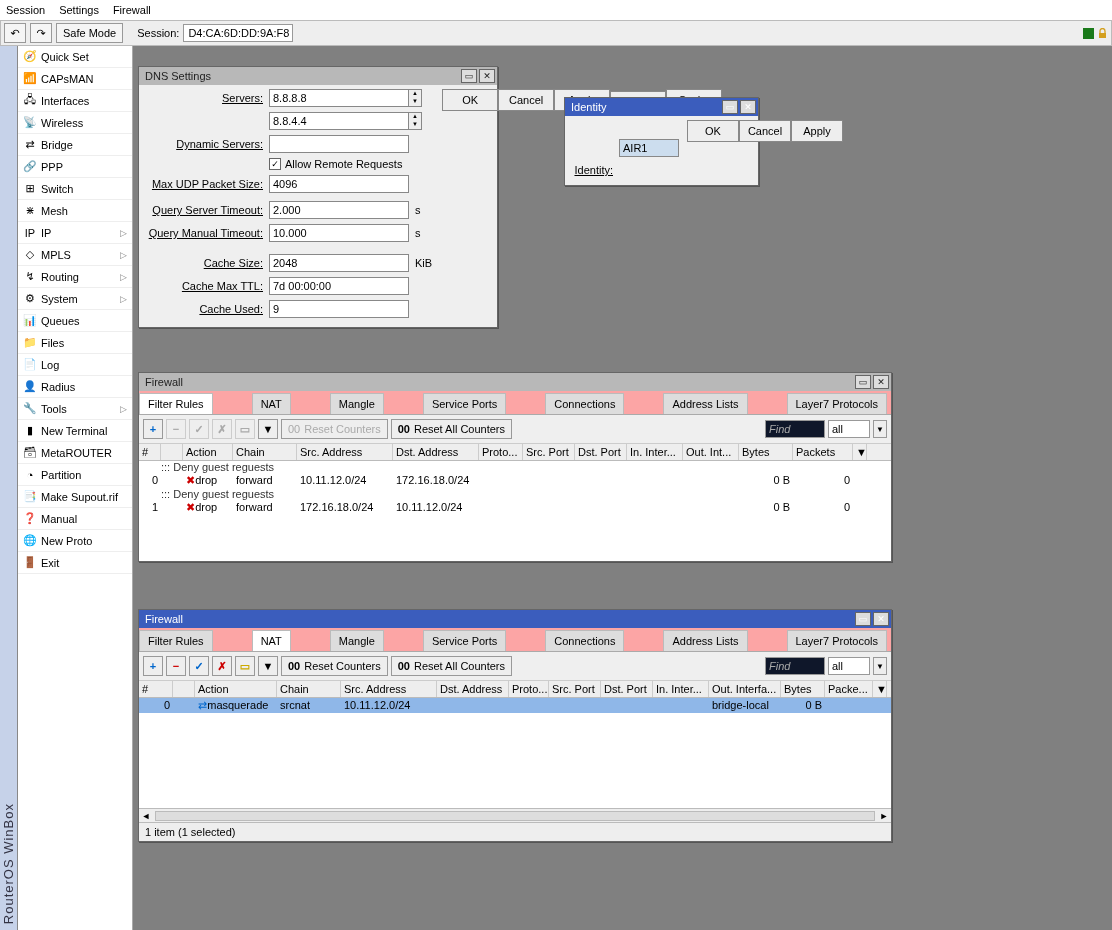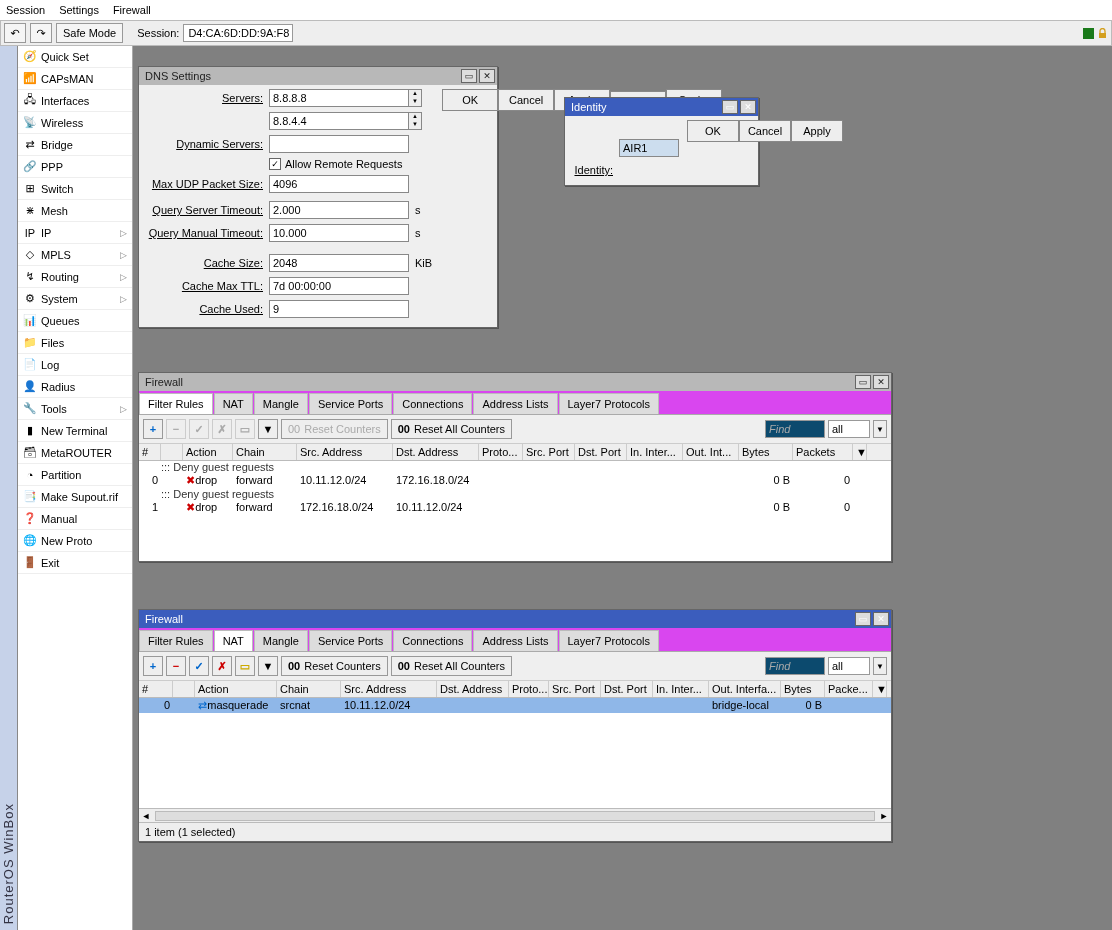--- a/index.html
+++ b/index.html
@@ -30,28 +30,28 @@
 .form-row { display: flex; align-items: center; margin-bottom: 5px; }
 .form-row label { width: 118px; text-align: right; margin-right: 6px; text-decoration: underline; }
 .form-row .in { border: 1px solid #888; background: #fff; height: 18px; padding: 0 3px; width: 140px; display: inline-flex; align-items: center; }
 .form-row .unit { margin-left: 6px; }
 .spin { width: 13px; height: 18px; border: 1px solid #888; border-left: none; display: flex; flex-direction: column; background: #eee; }
 .spin span { flex: 1; font-size: 6px; text-align: center; line-height: 1; }
 .btn { border: 1px solid #888; background: #eee; height: 22px; width: 56px; display: flex; align-items: center; justify-content: center; margin-bottom: 4px; }
 .btncol { display: flex; }
 .chk { display: flex; align-items: center; }
 .chk .box { width: 12px; height: 12px; border: 1px solid #666; background: #fff; margin-right: 4px; display: flex; align-items: center; justify-content: center; font-size: 9px; }
-.tabs { display: flex; border-bottom: 1px solid #aaa; background: #d946ef; }
+.tabs { display: flex; border-bottom: 1px solid #aaa; background: #fca5a5; gap: 38px; }
 .tab { padding: 4px 8px; border: 1px solid #bbb; border-bottom: none; background: #ddd; margin-right: 1px; margin-top: 2px; }
 .tab.active { background: #fff; }
 .wtoolbar { display: flex; align-items: center; padding: 4px; border-bottom: 1px solid #ccc; gap: 3px; }
 .ibtn { width: 20px; height: 20px; border: 1px solid #999; background: #eee; display: flex; align-items: center; justify-content: center; font-weight: bold; }
 .ibtn.disabled { color: #aaa; border-color: #ccc; }
 .tbutton { border: 1px solid #999; background: #eee; height: 20px; padding: 0 6px; display: flex; align-items: center; gap: 4px; justify-content: flex-end; }
-.tfind { border: 1px solid #999; background: #0c4a6e; height: 18px; width: 60px; padding: 0 3px; color: #aaa; font-style: italic; display: inline-flex; align-items: center; }
+.tfind { border: 1px solid #999; background: #0f172a; height: 18px; width: 60px; padding: 0 3px; color: #aaa; font-style: italic; display: inline-flex; align-items: center; }
 .tsel { border: 1px solid #999; background: #fff; height: 18px; width: 42px; padding: 0 3px; display: inline-flex; align-items: center; }
 .dd { width: 14px; height: 18px; border: 1px solid #999; background: #eee; display: flex; align-items: center; justify-content: center; font-size: 8px; }
 .table { width: 100%; }
 .thead { display: flex; background: #eee; border-bottom: 1px solid #bbb; }
 .th { border-right: 1px solid #ccc; padding: 2px 3px; font-size: 11px; overflow: hidden; white-space: nowrap; }
 .trow { display: flex; }
 .trow.sel { background: #8fb7e8; }
 .td { padding: 1px 3px; overflow: hidden; white-space: nowrap; }
 .comment-row { color: #333; padding-left: 22px; }
 .footer { border-top: 1px solid #bbb; padding: 3px 6px; background: #eee; }

